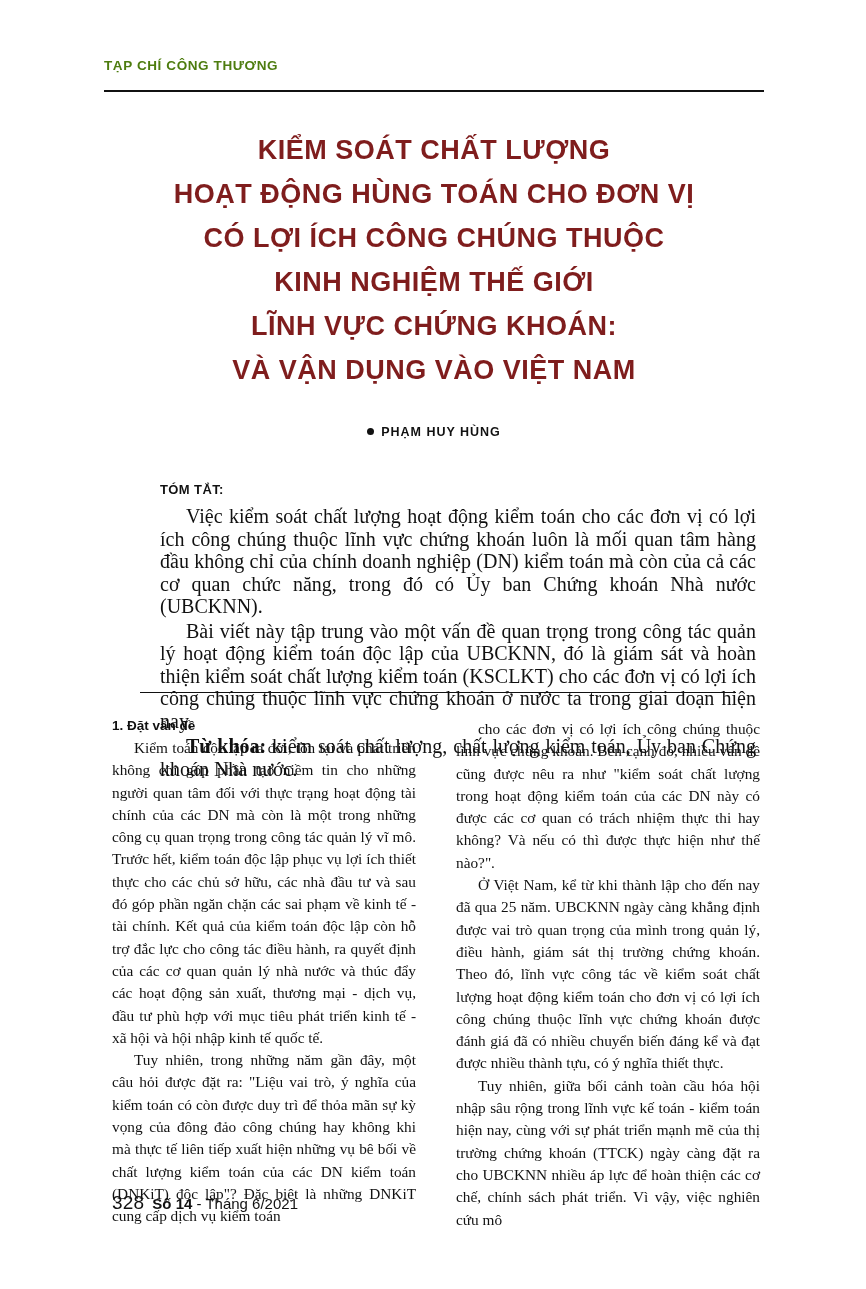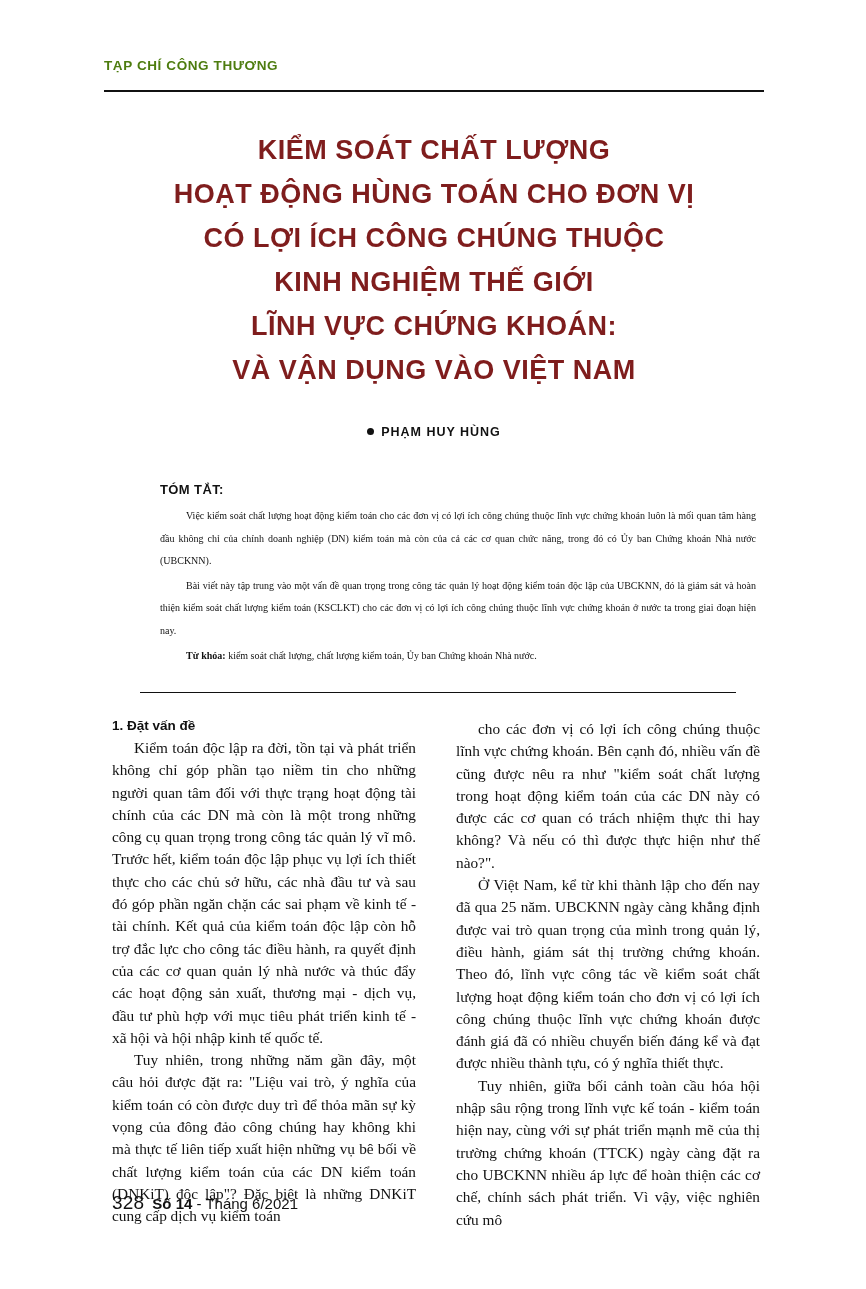--- a/index.html
+++ b/index.html
@@ -93,21 +93,21 @@
   }
   .abstract-label {
     font-family: "Liberation Sans", sans-serif;
     font-weight: bold;
     font-size: 13px;
     letter-spacing: 0.4px;
     margin-bottom: 8px;
   }
   .abstract p {
     margin: 0 0 2px 0;
-    font-size: 10px;
+    font-size: 20px;
     line-height: 22.5px;
     text-align: justify;
     text-indent: 26px;
   }
   .abstract .kw {
     margin-top: 3px;
   }
   .abstract .kw b {
     font-weight: bold;
   }

